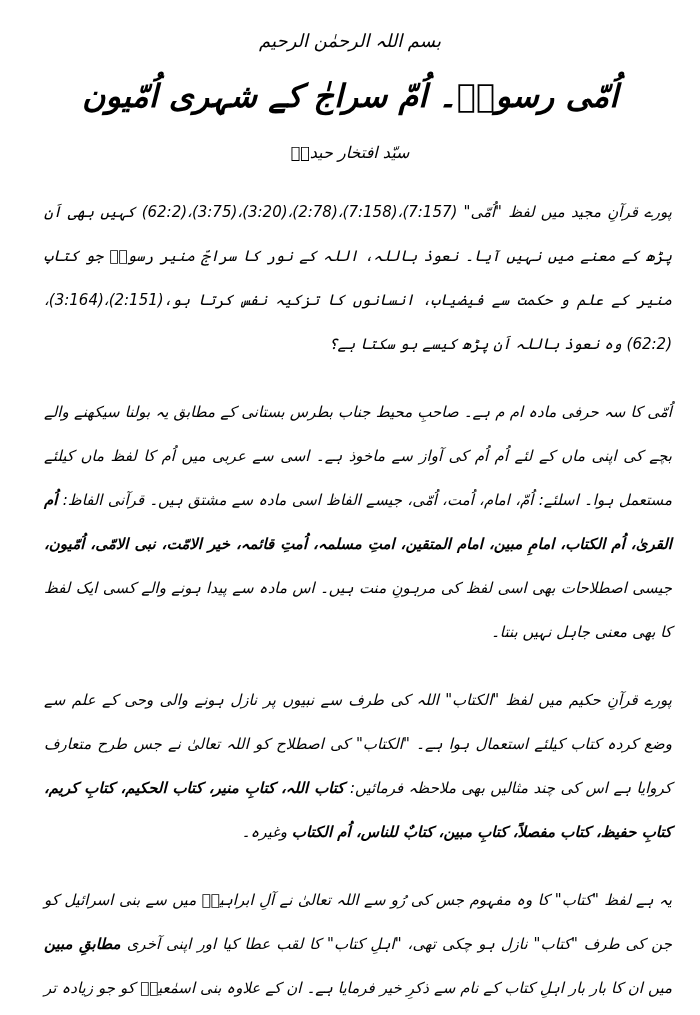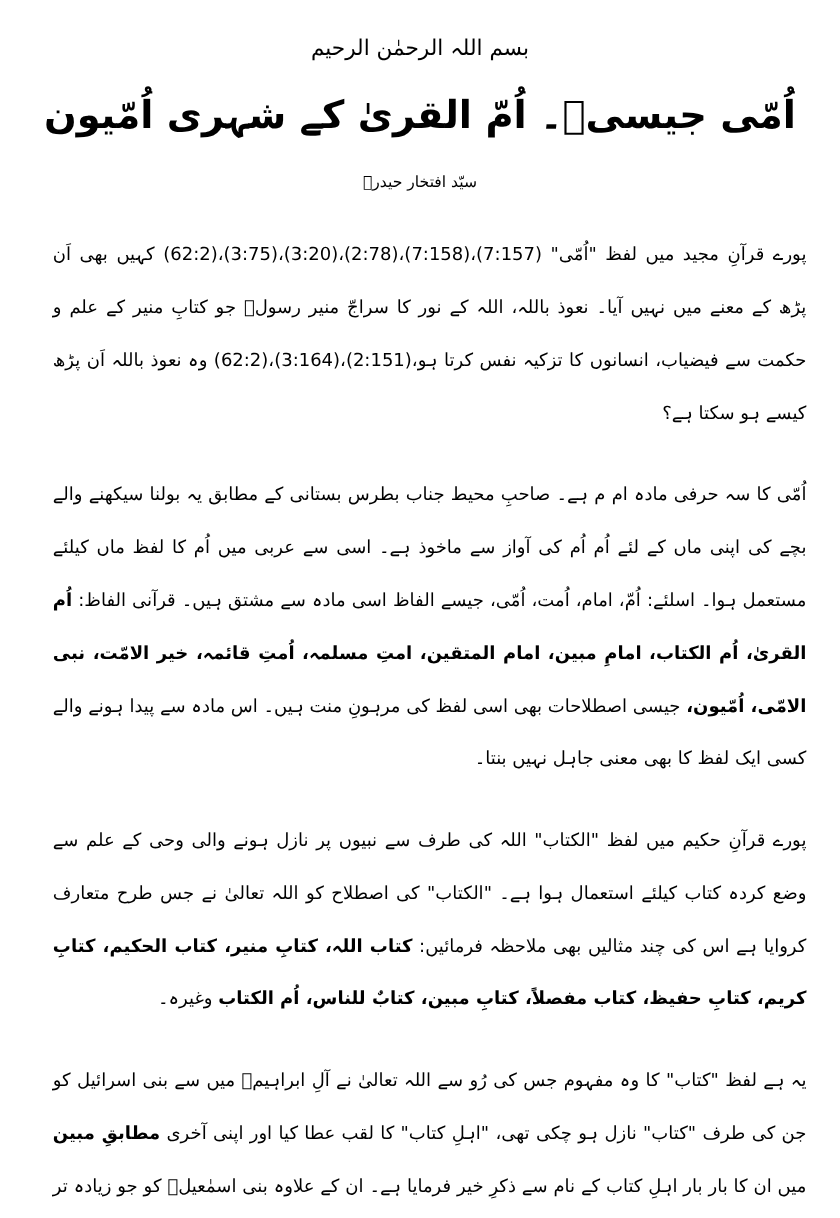--- a/index.html
+++ b/index.html
@@ -12,37 +12,38 @@
     width: 700px;
     height: 1015px;
     margin: 0 auto;
     background: #ffffff;
     color: #000000;
     overflow: hidden;
     box-sizing: border-box;
     padding: 26px 28px 0 28px;
     direction: rtl;
     font-family: "DejaVu Sans", sans-serif;
+    font-style: italic;
   }
   .bismillah {
     text-align: center;
     font-size: 18px;
     line-height: 30px;
     margin: 0 0 14px 0;
   }
   .title {
     text-align: center;
     font-size: 32px;
     font-weight: bold;
     line-height: 52px;
     margin: 0 0 18px 0;
   }
   .author {
     text-align: center;
-    font-size: 13px;
+    font-size: 16px;
     line-height: 26px;
     margin: 0 0 10px 0;
   }
   .para {
     font-size: 15px;
     line-height: 44px;
     text-align: justify;
     text-justify: inter-word;
     direction: rtl;
     margin: 24px 0 0 16px;
@@ -51,21 +52,21 @@
     font-weight: bold;
   }
 </style>
 </head>
 <body>
 
 <div class="page">
 
   <div class="bismillah">بسم اللہ الرحمٰن الرحیم</div>
 
-  <h1 class="title">اُمّی جیسیؐ۔ اُمّ القریٰ کے شہری اُمّیون</h1>
+  <h1 class="title">اُمّی رسولؐ۔ اُمّ سراجٰ کے شہری اُمّیون</h1>
 
   <div class="author">سیّد افتخار حیدرؔ</div>
 
   <p class="para"><span>پورے قرآنِ مجید میں لفظ "اُمّی" (7:157)،(7:158)،(2:78)،(3:20)،(3:75)،(62:2) کہیں بھی اَن پڑھ کے معنے میں نہیں آیا۔ نعوذ باللہ، اللہ کے نور کا سراجّ منیر رسولؐ جو کتابِ منیر کے علم و حکمت سے فیضیاب، انسانوں کا تزکیہ نفس کرتا ہو،(2:151)،(3:164)،(62:2) وہ نعوذ باللہ اَن پڑھ کیسے ہو سکتا ہے؟</span></p>
 
   <p class="para"><span>اُمّی کا سہ حرفی مادہ ام م ہے۔ صاحبِ محیط جناب بطرس بستانی کے مطابق یہ بولنا سیکھنے والے بچے کی اپنی ماں کے لئے اُم اُم کی آواز سے ماخوذ ہے۔ اسی سے عربی میں اُم کا لفظ ماں کیلئے مستعمل ہوا۔ اسلئے: اُمّ، امام، اُمت، اُمّی، جیسے الفاظ اسی مادہ سے مشتق ہیں۔ قرآنی الفاظ: </span><span class="terms">اُم القریٰ، اُم الکتاب، امامِ مبین، امام المتقین، امتِ مسلمہ، اُمتِ قائمہ، خیر الامّت، نبی الامّی، اُمّیون،</span><span> جیسی اصطلاحات بھی اسی لفظ کی مرہونِ منت ہیں۔ اس مادہ سے پیدا ہونے والے کسی ایک لفظ کا بھی معنی جاہل نہیں بنتا۔</span></p>
 
   <p class="para"><span>پورے قرآنِ حکیم میں لفظ "الکتاب" اللہ کی طرف سے نبیوں پر نازل ہونے والی وحی کے علم سے وضع کردہ کتاب کیلئے استعمال ہوا ہے۔ "الکتاب" کی اصطلاح کو اللہ تعالیٰ نے جس طرح متعارف کروایا ہے اس کی چند مثالیں بھی ملاحظہ فرمائیں: </span><span class="terms">کتاب اللہ، کتابِ منیر، کتاب الحکیم، کتابِ کریم، کتابِ حفیظ، کتاب مفصلاً، کتابِ مبین، کتابٌ للناس، اُم الکتاب</span><span> وغیرہ۔</span></p>
 
   <p class="para"><span>یہ ہے لفظ "کتاب" کا وہ مفہوم جس کی رُو سے اللہ تعالیٰ نے آلِ ابراہیمؑ میں سے بنی اسرائیل کو جن کی طرف "کتاب" نازل ہو چکی تھی، "اہلِ کتاب" کا لقب عطا کیا اور اپنی آخری </span><span class="terms">مطابقِ مبین</span><span> میں ان کا بار بار اہلِ کتاب کے نام سے ذکرِ خیر فرمایا ہے۔ ان کے علاوہ بنی اسمٰعیلؑ کو جو زیادہ تر "</span><span class="terms">امّ القریٰ</span></p>

